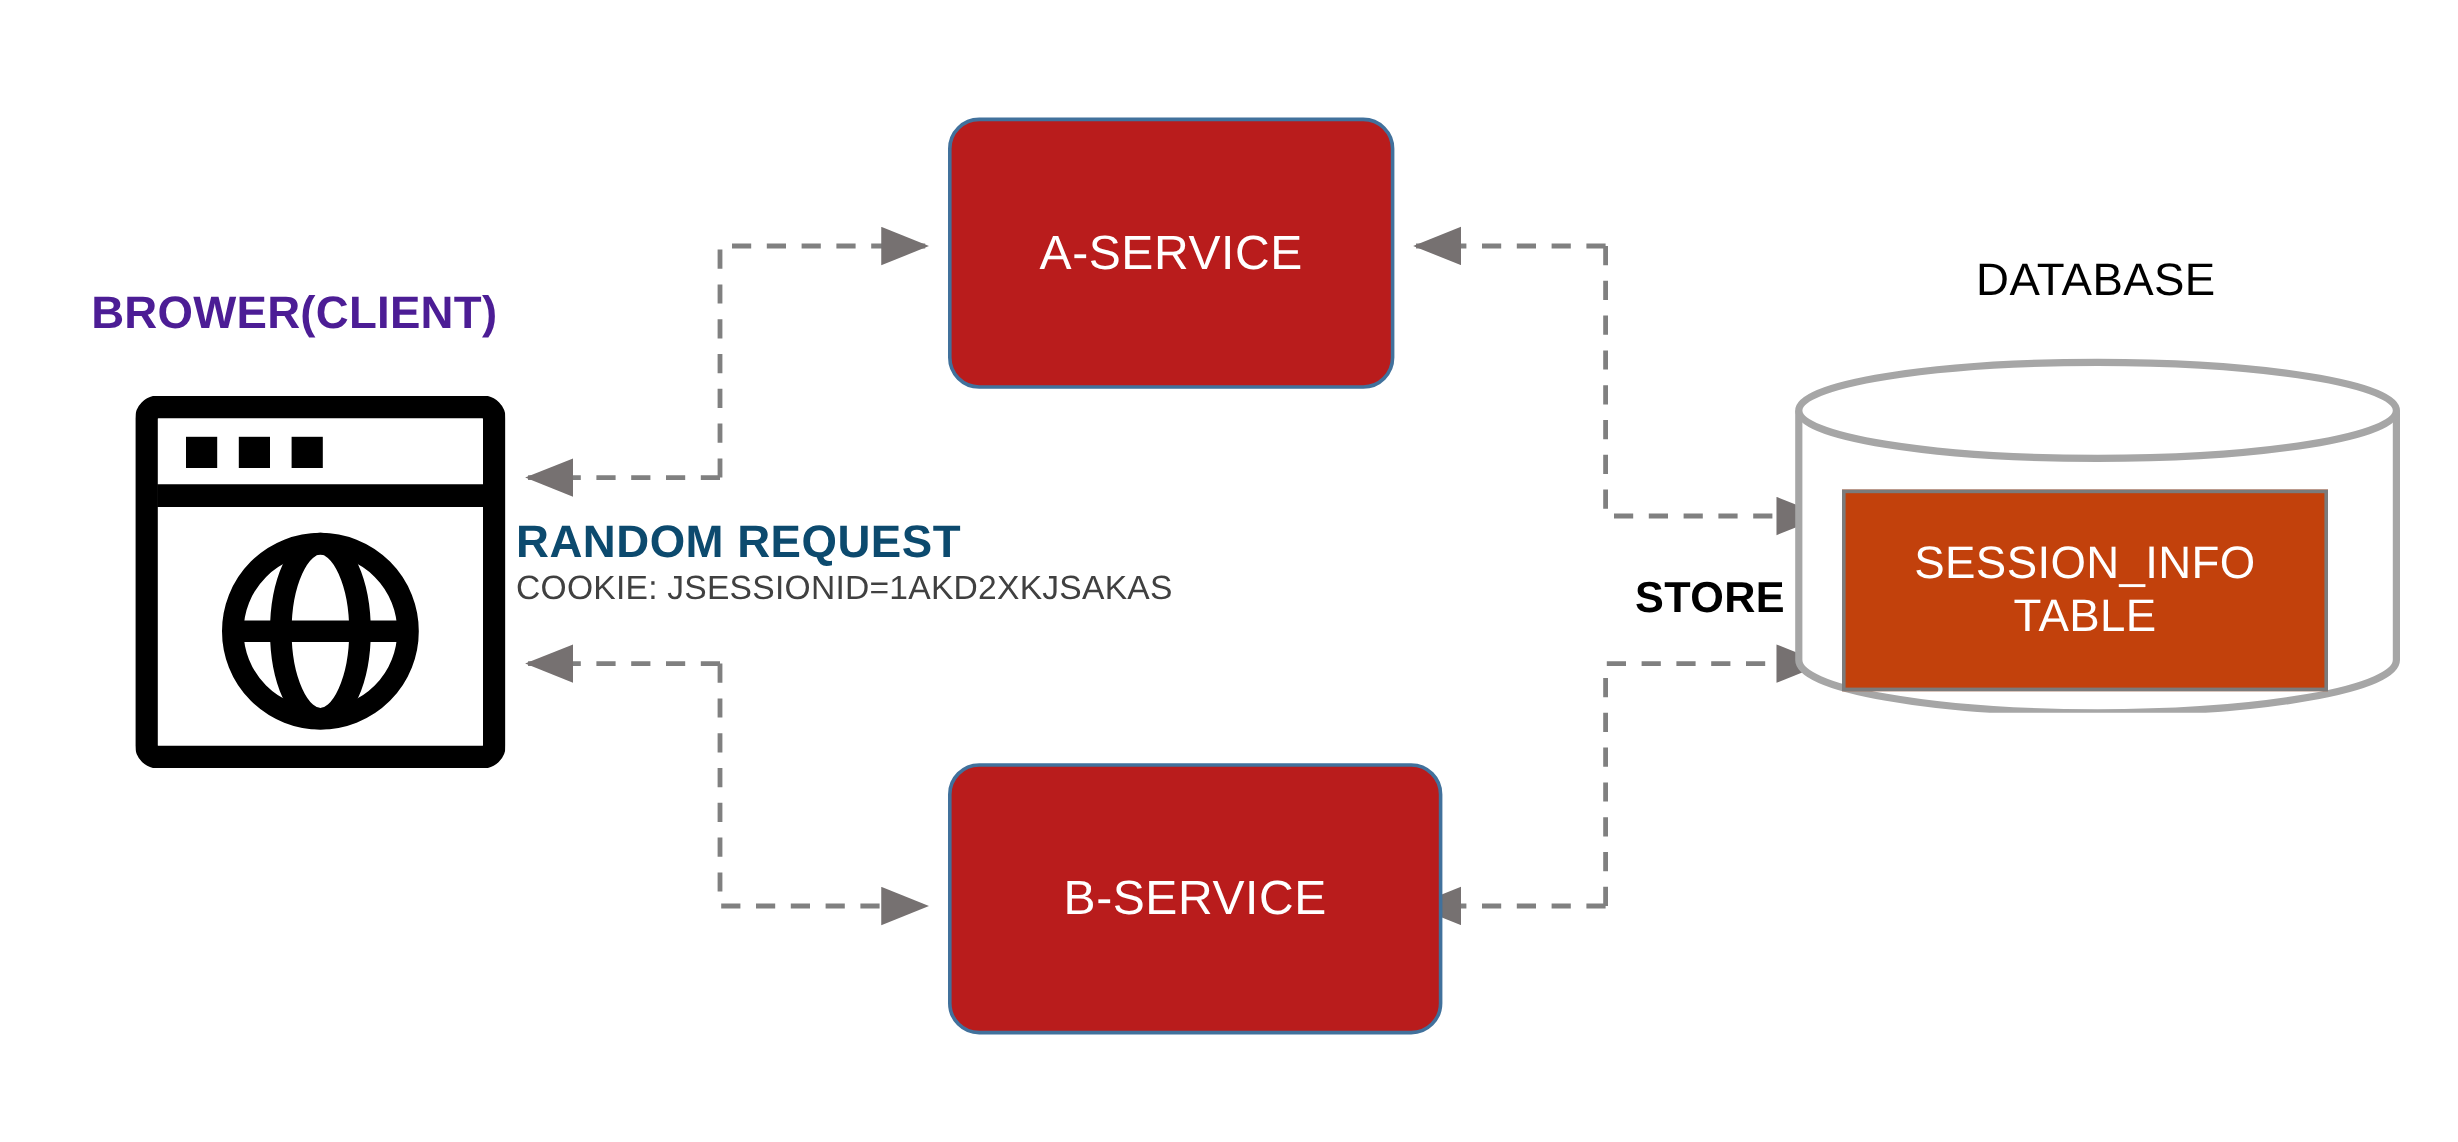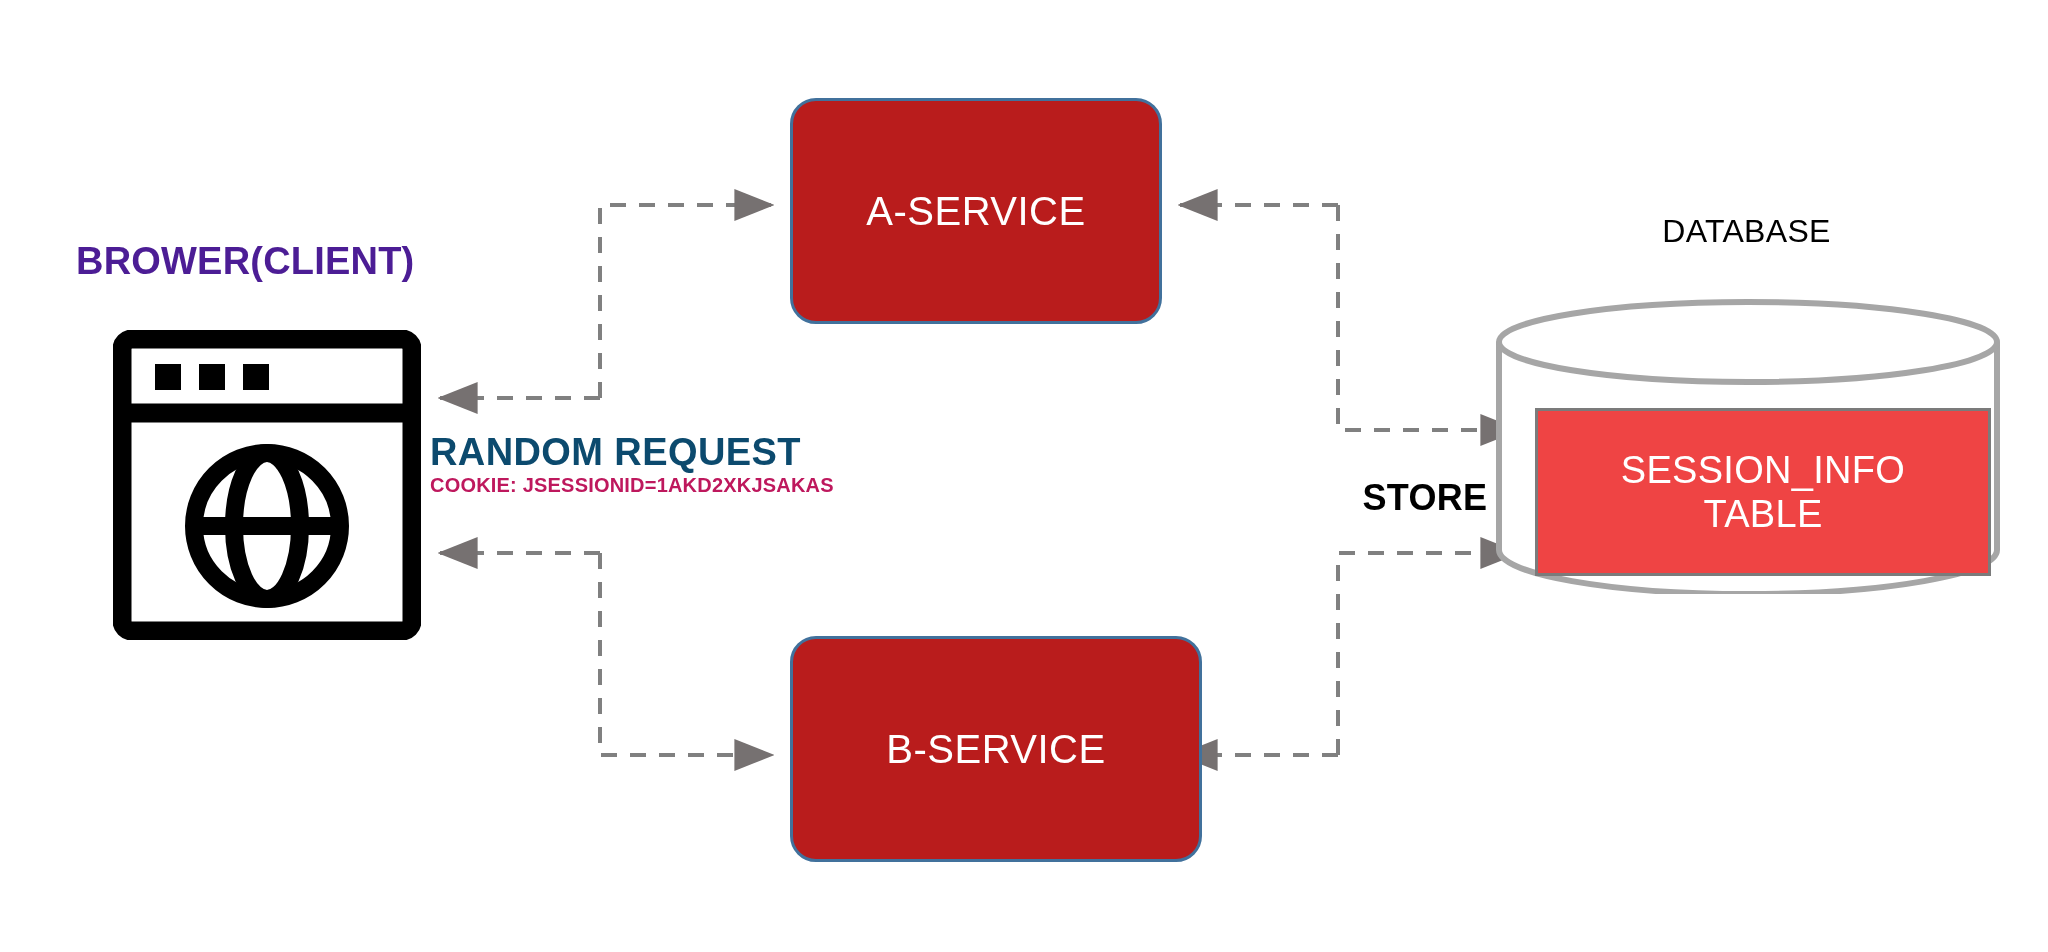--- a/index.html
+++ b/index.html
@@ -75,23 +75,23 @@
   }
   .note-line1 {
     font-size: 38px;
     font-weight: 700;
     color: #0c4a6e;
     line-height: 1.08;
     letter-spacing: 0.4px;
     white-space: nowrap;
   }
   .note-line2 {
-    font-size: 20px;
-    font-weight: 700;
-    color: #be185d;
+    font-size: 28px;
+    font-weight: 400;
+    color: #404040;
     line-height: 1.2;
     letter-spacing: 0.2px;
     white-space: nowrap;
   }
 
   
   #storeget-note {
     position: absolute;
     left: 1330px;
     top: 430px;
@@ -107,40 +107,40 @@
     letter-spacing: 0.3px;
   }
 
   
   #db-label {
     position: absolute;
     left: 1493px;
     top: 213px;
     width: 507px;
     text-align: center;
-    font-size: 32px;
+    font-size: 38px;
     font-weight: 400;
     color: #000000;
     letter-spacing: 0.3px;
   }
   #db-cylinder {
     position: absolute;
     left: 1493px;
     top: 298px;
     width: 510px;
     height: 296px;
   }
   #session-table {
     position: absolute;
     left: 1535px;
     top: 408px;
-    width: 456px;
+    width: 405px;
     height: 168px;
     box-sizing: border-box;
-    background: #ef4444;
+    background: #c2410c;
     border: 3px solid #7B7B7B;
     display: flex;
     flex-direction: column;
     align-items: center;
     justify-content: center;
     color: #ffffff;
     font-size: 38px;
     font-weight: 400;
     line-height: 1.16;
     text-align: center;

